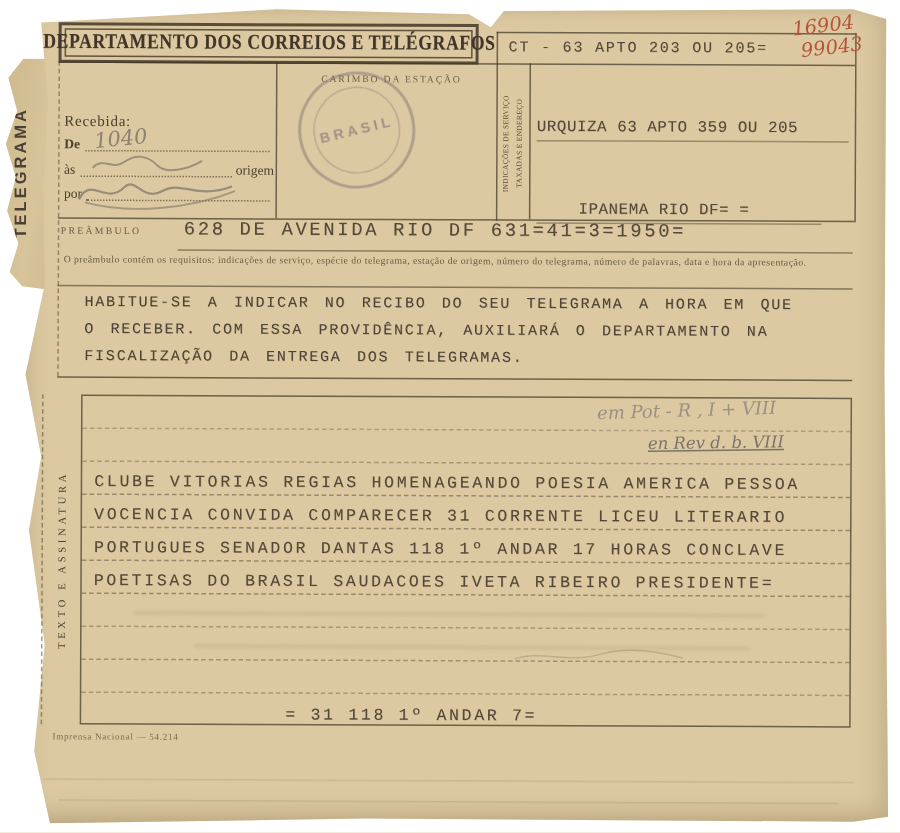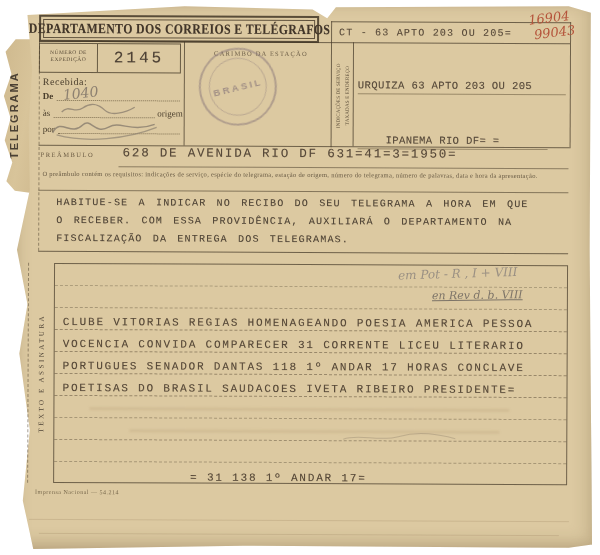--- a/index.html
+++ b/index.html
@@ -166,24 +166,20 @@
     <div class="header-box">
       <span>DEPARTAMENTO DOS CORREIOS E TELÉGRAFOS</span>
     </div>
 
     <div class="route typed">CT - 63 APTO 203 OU 205=</div>
     <div class="corner">
       <span>16904</span>
       <span class="n2">99043</span>
     </div>
 
-    <div class="numbox">
-      <div class="lbl">NÚMERO DE EXPEDIÇÃO</div>
-      <div class="num">2145</div>
-    </div>
 
     <div class="rec-title">Recebida:</div>
     <div class="rec-row rec-de">
       <span>De</span>
       <span class="fill"></span>
     </div>
     <div class="de-val hand">1040</div>
     <div class="rec-row rec-as">
       <span>às</span>
       <span class="fill"></span>
@@ -206,21 +202,21 @@
       <div class="stamp-inner"></div>
       <span class="stamp-txt">BRASIL</span>
     </div>
 
     <div class="service">
       <span>INDICAÇÕES DE SERVIÇO</span>
       <span>TAXADAS E ENDEREÇO</span>
     </div>
 
     <div class="addr">
-      <div class="line">URQUIZA 63 APTO 203 OU 205</div>
+      <div class="line">URQUIZA 63 APTO 359 OU 205</div>
       <div class="line indent">IPANEMA RIO DF= =</div>
     </div>
 
     <div class="pre-lbl">PREÂMBULO</div>
     <div class="pre-val typed">628 DE AVENIDA RIO DF 631=41=3=1950=</div>
 
     <div class="fine">O preâmbulo contém os requisitos: indicações de serviço, espécie do telegrama, estação de origem, número do telegrama, número de palavras, data e hora da apresentação.</div>
 
     <div class="notice">
       <div>HABITUE-SE A INDICAR NO RECIBO DO SEU TELEGRAMA A HORA EM QUE</div>
@@ -246,21 +242,21 @@
       <div class="mrow">
         <span class="typed">PORTUGUES SENADOR DANTAS 118 1º ANDAR 17 HORAS CONCLAVE</span>
       </div>
       <div class="mrow">
         <span class="typed">POETISAS DO BRASIL SAUDACOES IVETA RIBEIRO PRESIDENTE=</span>
       </div>
       <div class="mrow" style="border-bottom-color:rgba(70,58,40,.35);"></div>
       <div class="mrow" style="border-bottom-color:rgba(70,58,40,.4);"></div>
       <div class="mrow" style="border-bottom-color:rgba(70,58,40,.35);"></div>
       <div class="mrow footer">
-        <span class="typed">= 31 138 1º ANDAR 17=</span>
+        <span class="typed">= 31 118 1º ANDAR 7=</span>
       </div>
     </div>
 
     <div class="ghost" style="left:90px;top:408px;width:420px;"></div>
     <div class="ghost" style="left:130px;top:430px;width:370px;"></div>
     <svg class="sig" style="left:340px;top:428px;" width="120" height="18" viewBox="0 0 120 18">
       <path d="M4 11 C 20 5, 40 14, 60 8 S 100 6, 116 10" stroke="#7a6e5c" stroke-width="1" fill="none" opacity=".3"></path>
     </svg>
 
     <div class="imprint">Imprensa Nacional — 54.214</div>

